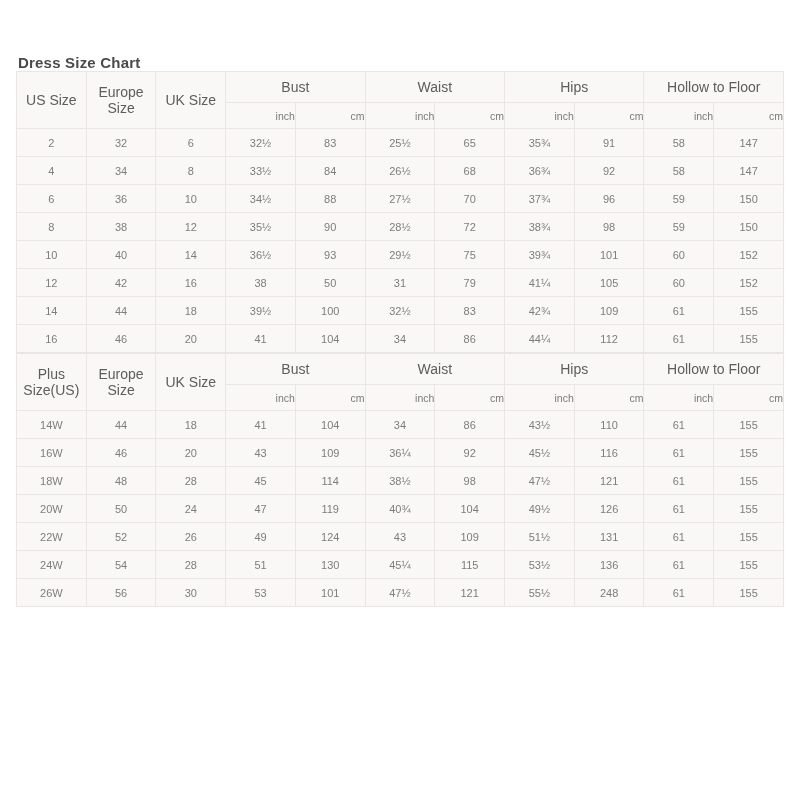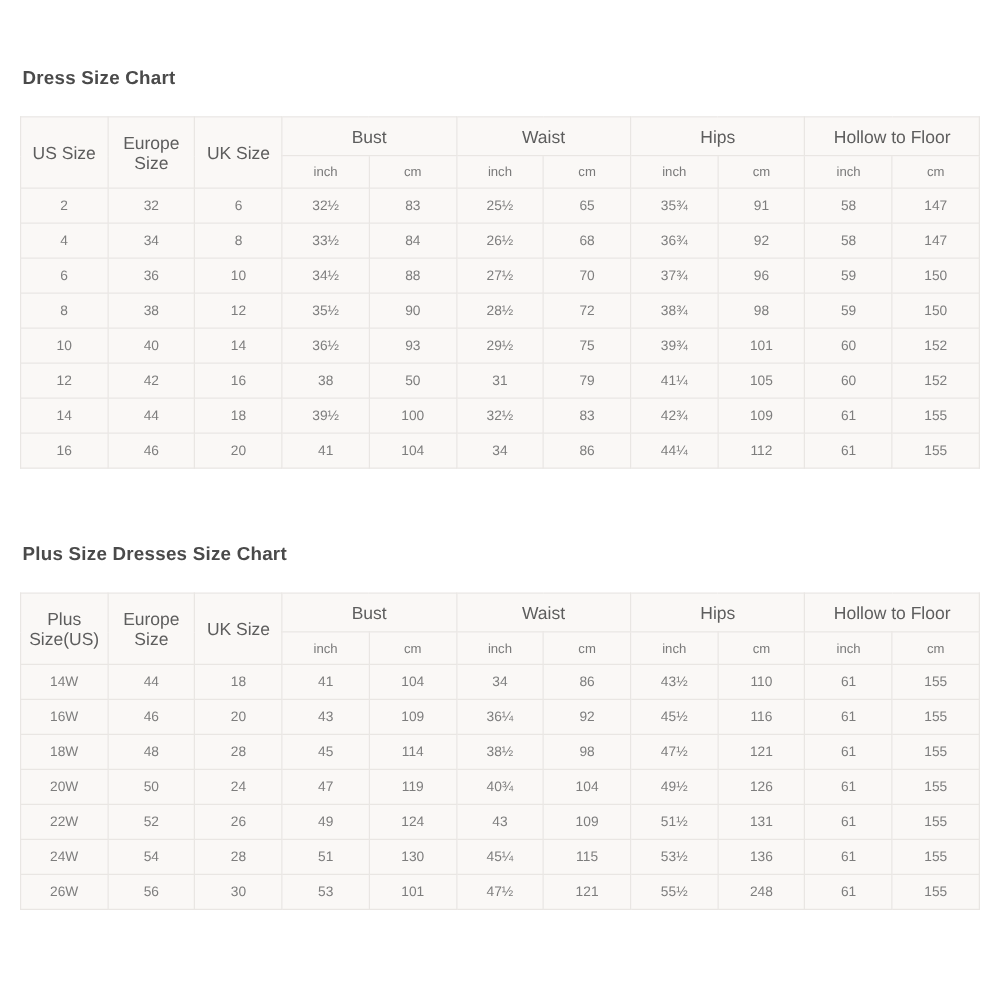--- a/index.html
+++ b/index.html
@@ -17,21 +17,21 @@
     padding: 0 16px;
     position: relative;
     background: #ffffff;
   }
   .chart-title {
     font-size: 15px;
     font-weight: bold;
     color: #4a4a4a;
     letter-spacing: 0.2px;
   }
-  #title-1 { padding-top: 54px; padding-bottom: 0; margin-bottom: 22px; padding-left: 2px;}
+  #title-1 { padding-top: 54px; padding-bottom: 0; padding-left: 2px;}
   #title-2 { padding-top: 0; margin-top: 60px; margin-bottom: 22px; padding-left: 2px;}
 
   table.size-table {
     border-collapse: collapse;
     width: 100%;
     table-layout: fixed;
     font-size: 11px;
     color: #6e6e6e;
   }
   table.size-table td, table.size-table th {
@@ -45,20 +45,21 @@
   }
   table.size-table th {
     height: 30px;
     color: #5d5d5d;
     font-size: 14px;
   }
   table.size-table tr.sub-head td {
     height: 25px;
     color: #7a7a7a;
     font-size: 10.5px;
+    text-align: right;
   }
   table.size-table tbody td {
     color: #7d7d7d;
   }
 </style>
 </head>
 <body>
 
 <div class="page">
 
@@ -187,21 +188,20 @@
           <td>34</td>
           <td>86</td>
           <td>44¼</td>
           <td>112</td>
           <td>61</td>
           <td>155</td>
         </tr>
       </tbody>
   </table>
 
-  <div class="chart-title" id="title-2">Plus Size Dresses Size Chart</div>
 
   <table class="size-table">
     <thead>
       <tr>
         <th rowspan="2">Plus Size(US)</th>
         <th rowspan="2">Europe Size</th>
         <th rowspan="2">UK Size</th>
         <th colspan="2">Bust</th>
         <th colspan="2">Waist</th>
         <th colspan="2">Hips</th>

